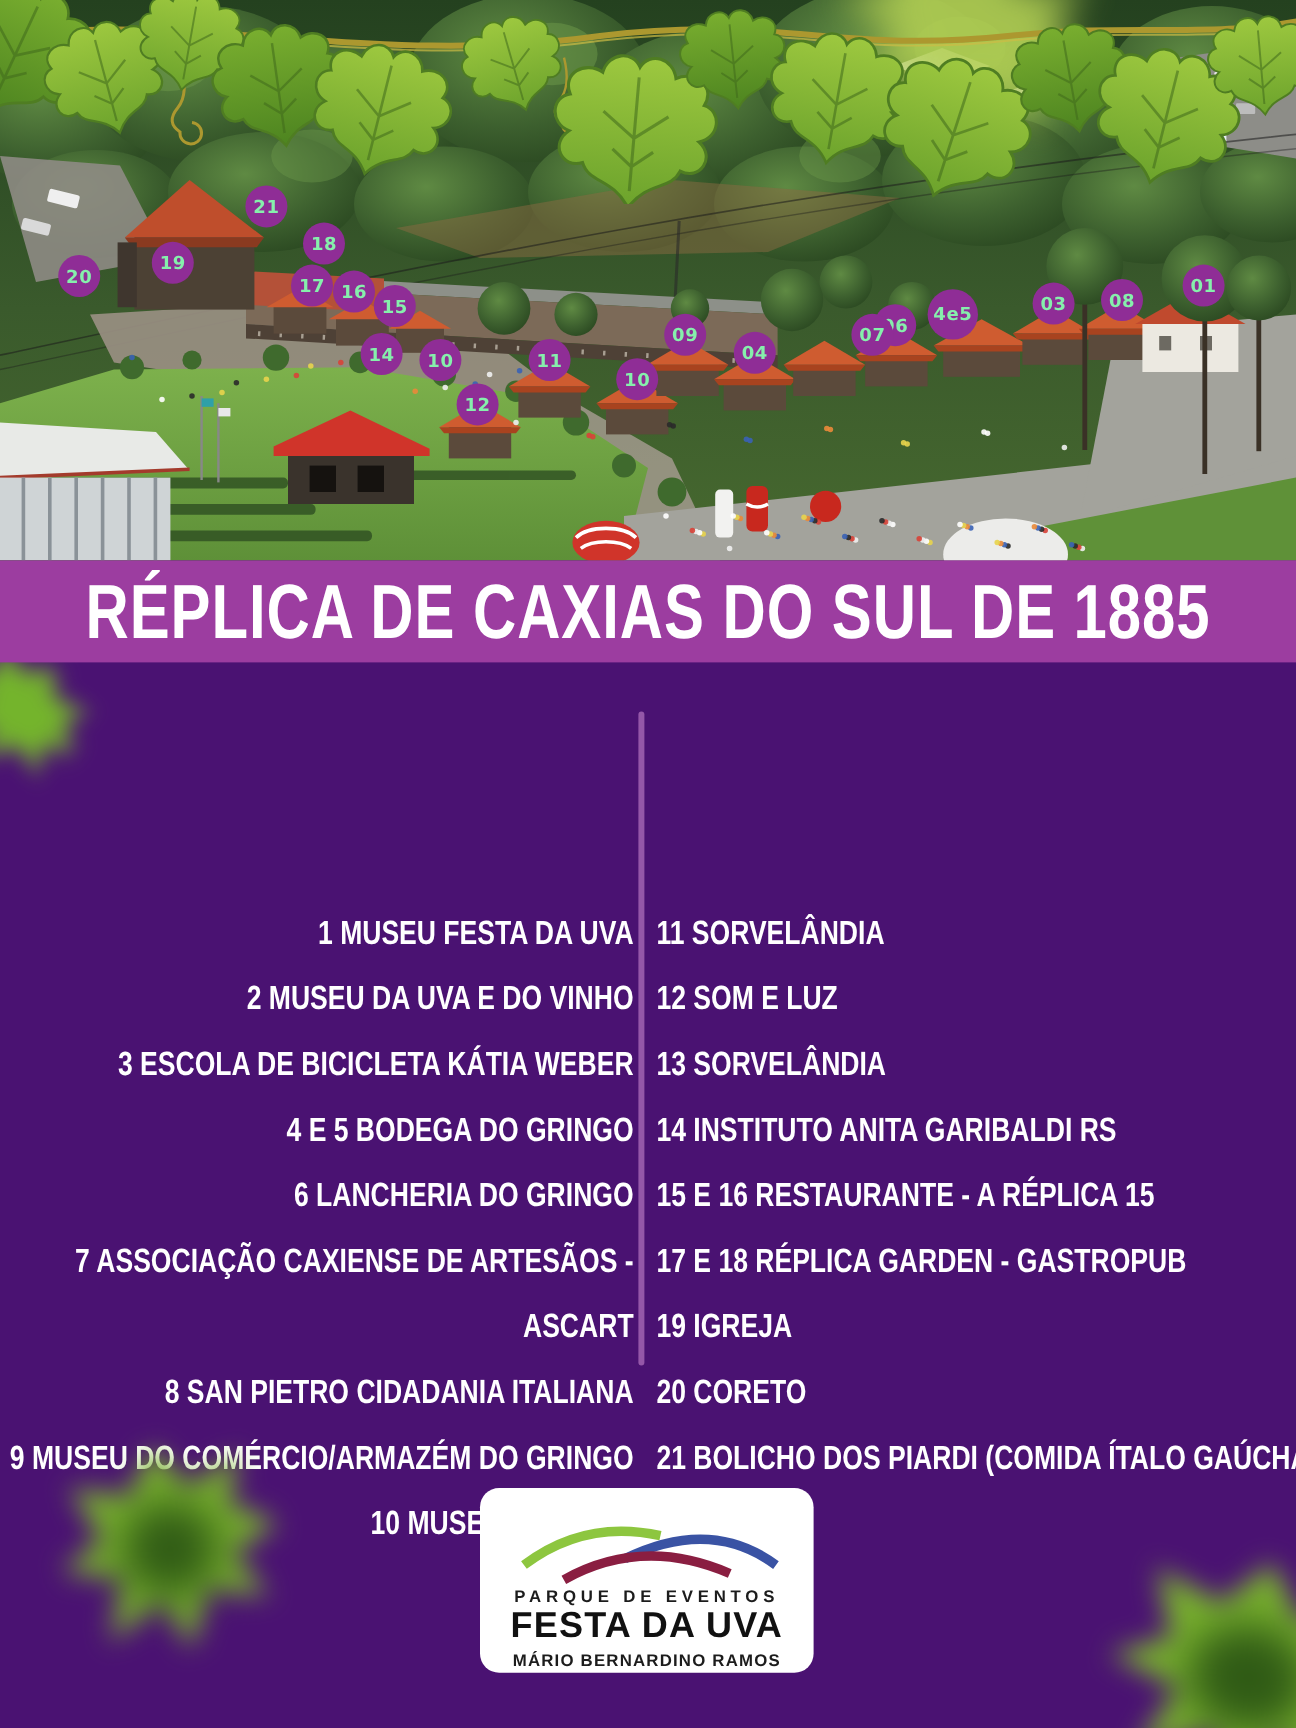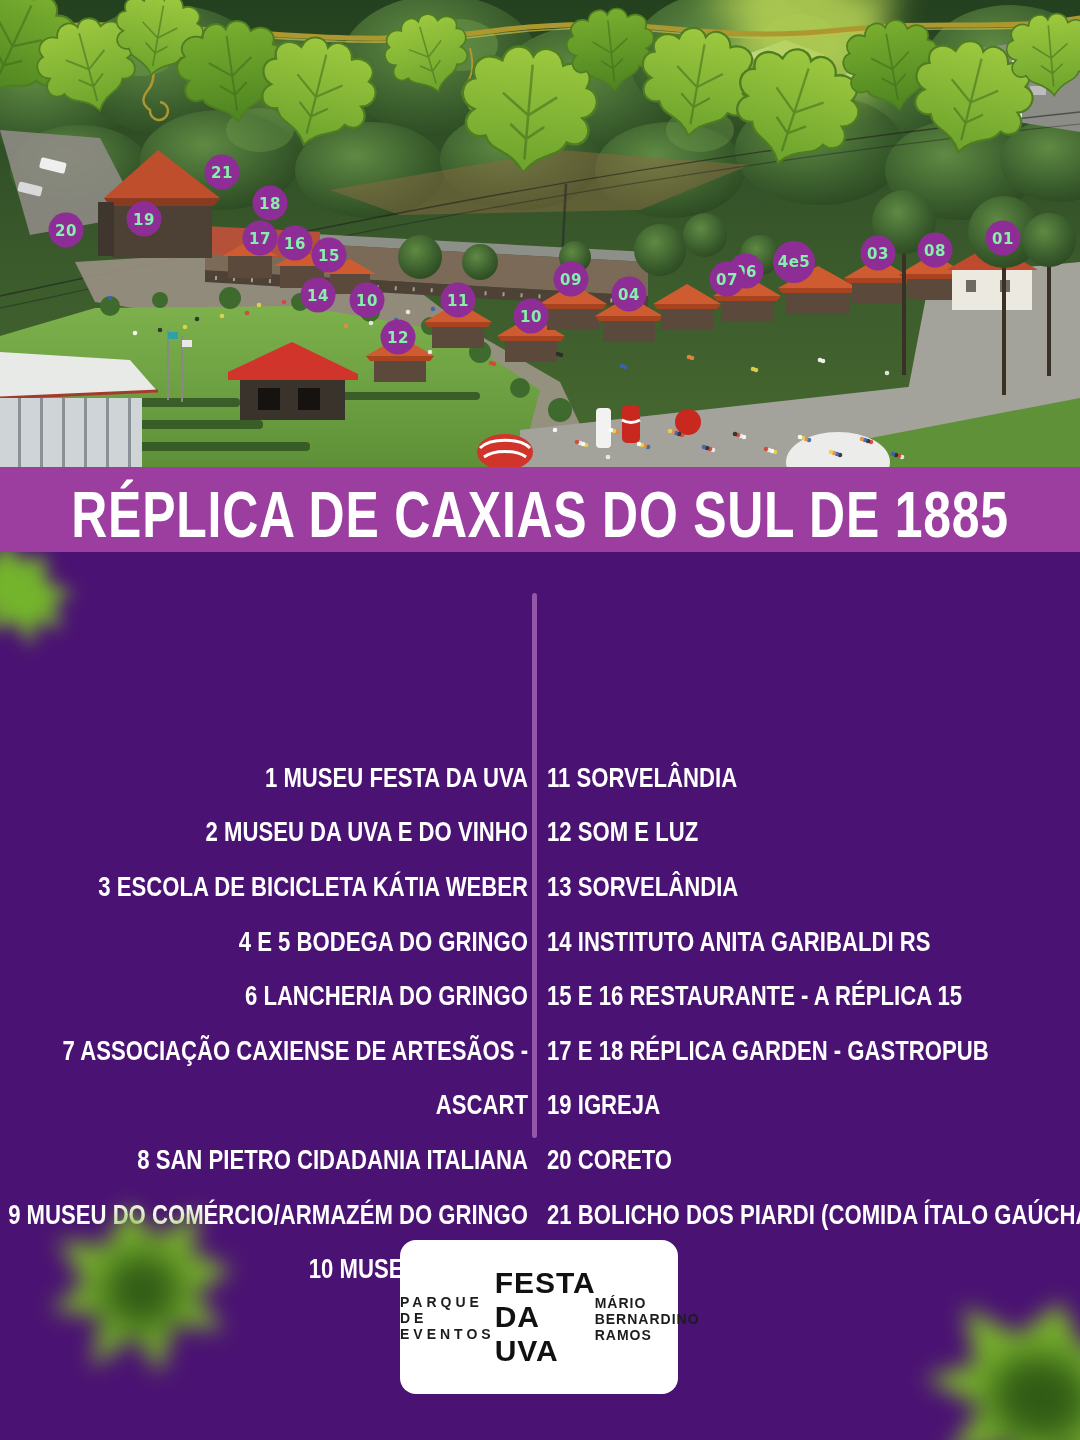--- a/index.html
+++ b/index.html
@@ -17,34 +17,34 @@
           transform:translate(-50%,-50%);}
 
   
   .leaf-blur{position:absolute;filter:blur(11px);}
   .leaf-shape{width:100%;height:100%;background:#79b22d;
     clip-path:polygon(50% 0%,63% 20%,88% 10%,80% 32%,100% 45%,78% 55%,90% 78%,64% 70%,52% 96%,42% 72%,16% 86%,26% 58%,0% 50%,20% 38%,10% 12%,35% 20%);}
   .leaf-core{position:absolute;left:28%;top:26%;width:44%;height:44%;background:#2f5a15;border-radius:50%;filter:blur(14px);}
 
   
   .title-band{position:absolute;left:0;top:467px;width:1080px;height:85px;
-              background:var(--band,#9c3da0);display:flex;align-items:flex-end;justify-content:center;z-index:6;}
+              background:var(--band,#9c3da0);display:flex;align-items:center;justify-content:center;z-index:6;}
   .title-band h1{margin:0;color:var(--text,#fff);font-size:64px;font-weight:bold;letter-spacing:1px;
                  white-space:nowrap;transform:scaleX(.78);}
 
   
   .legend-col{position:absolute;color:var(--text,#fff);font-weight:bold;font-size:28px;}
   .legend-col ul{list-style:none;margin:0;padding:0;line-height:54.6px;white-space:pre;}
   .col-left{top:587px;right:552px;width:660px;text-align:right;transform:scaleX(.79);transform-origin:right top;}
   .col-right{top:587px;left:547px;width:533px;text-align:left;transform:scaleX(.79);transform-origin:left top;}
   .divider{position:absolute;left:532px;top:593px;width:5px;height:545px;background:var(--divider,#9457a8);border-radius:3px;}
 
   
   .logo-card{position:absolute;left:400px;top:1240px;width:278px;height:154px;background:#fff;
-             border-radius:16px;display:flex;flex-direction:row;align-items:center;z-index:6;}
+             border-radius:16px;display:flex;flex-direction:column;align-items:center;z-index:6;}
   .logo-card svg{margin-top:10px;width:260px;height:70px;}
   .logo-line1{font-size:14px;letter-spacing:4px;color:#1c1c1c;font-weight:bold;margin-top:2px;}
   .logo-line2{font-size:30px;letter-spacing:1px;color:#111;font-weight:bold;margin-top:0;}
   .logo-line3{font-size:14px;letter-spacing:1px;color:#1c1c1c;font-weight:bold;margin-top:3px;}
 </style>
 </head>
 <body>
 
 <div class="canvas">
 

